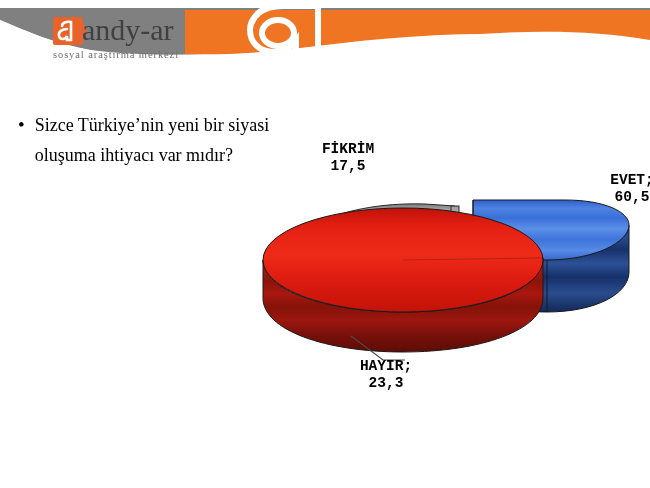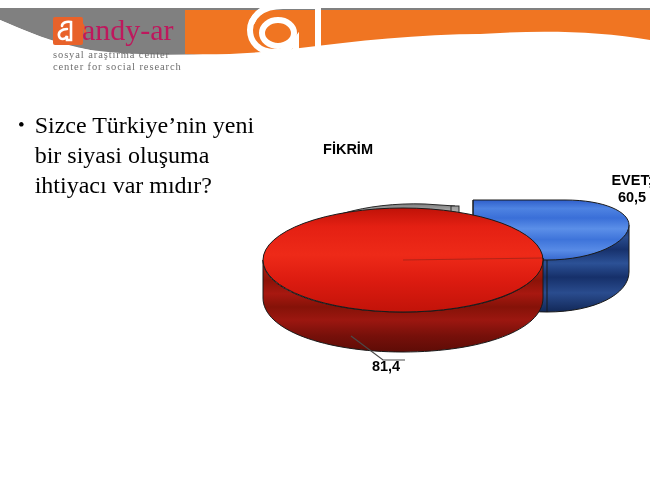--- a/index.html
+++ b/index.html
@@ -37,21 +37,21 @@
     position: absolute;
     left: 0; top: 0;
     width: 36px; height: 32px;
   }
   #logo-wordmark {
     position: absolute;
     left: 30px;
     top: -3px;
     font-family: "Liberation Serif", serif;
     font-size: 30px;
-    color: #be185d;
+    color: #404040;
     letter-spacing: 0px;
     white-space: nowrap;
   }
   .logo-sub {
     position: absolute;
     left: 1px;
     font-family: "Liberation Serif", serif;
     font-size: 10.5px;
     color: #6e6e6e;
     letter-spacing: 0.9px;
@@ -71,39 +71,39 @@
   }
   #question-bullet {
     font-size: 19px;
     line-height: 30px;
     color: #000;
     margin-right: 10px;
     flex: 0 0 auto;
   }
   #question-text {
     font-family: "Liberation Serif", serif;
-    font-size: 24px;
+    font-size: 18px;
     line-height: 30px;
     color: #000000;
   }
 
   
   #chart-area {
     position: absolute;
     left: 255px;
     top: 130px;
     width: 395px;
     height: 280px;
   }
   #pie-svg { display: block; }
 
   
   .chart-label {
     position: absolute;
-    font-family: Liberation Sans, sans-serif;
+    font-family: Liberation Mono, monospace;
     font-weight: bold;
     font-size: 14.5px;
     line-height: 17px;
     color: #000000;
     text-align: center;
     white-space: nowrap;
   }
   #label-fikrim {
     left: 300px;
     top: 141px;
@@ -147,22 +147,21 @@
   </svg>
 </div>
 
 <div id="logo-block">
   <svg id="logo-mark" viewBox="0 0 36 32">
     <rect x="1" y="1" width="30" height="28" rx="2" fill="#E8622A"></rect>
     <path d="M10 10 C10 7 14 5 19 6 L19 24 L15 24 L15 20 C13 24 8 24 7 20 C6 16 10 13 15 13" fill="none" stroke="#ffffff" stroke-width="2.6" stroke-linecap="round"></path>
     <path d="M24 4 C30 6 34 12 33 19" fill="none" stroke="#E8622A" stroke-width="2.4" stroke-linecap="round"></path>
   </svg>
   <div id="logo-wordmark">andy-ar</div>
-  <div class="logo-sub" id="logo-sub-tr">sosyal araştırma center</div>
-  <div class="logo-sub" id="logo-sub-en">center for social research</div>
+  <div class="logo-sub" id="logo-sub-tr">sosyal araştırma merkezi</div>
 </div>
 
 <div id="question-block">
   <span id="question-bullet">•</span>
   <span id="question-text">Sizce Türkiye’nin yeni bir siyasi oluşuma ihtiyacı var mıdır?</span>
 </div>
 
 <div id="chart-area">
   <svg id="pie-svg" width="395" height="280" viewBox="0 0 395 280" xmlns="http://www.w3.org/2000/svg">
     <defs>
@@ -273,22 +272,24 @@
     </g>
 
     <g>
       <path d="M96 206 L128 230 L150 230" fill="none" stroke="#4a4a4a" stroke-width="1.2"></path>
     </g>
   </svg>
 </div>
 
 <div class="chart-label" id="label-fikrim">
   <div>FİKRİM</div>
+  <div>17,5</div>
 </div>
 
 <div class="chart-label" id="label-evet">
   <div>EVET;</div>
   <div>60,5</div>
 </div>
 
 <div class="chart-label" id="label-hayir">
-  <div>81,4</div>
+  <div>HAYIR;</div>
+  <div>23,3</div>
 </div>
 
 </body></html>

